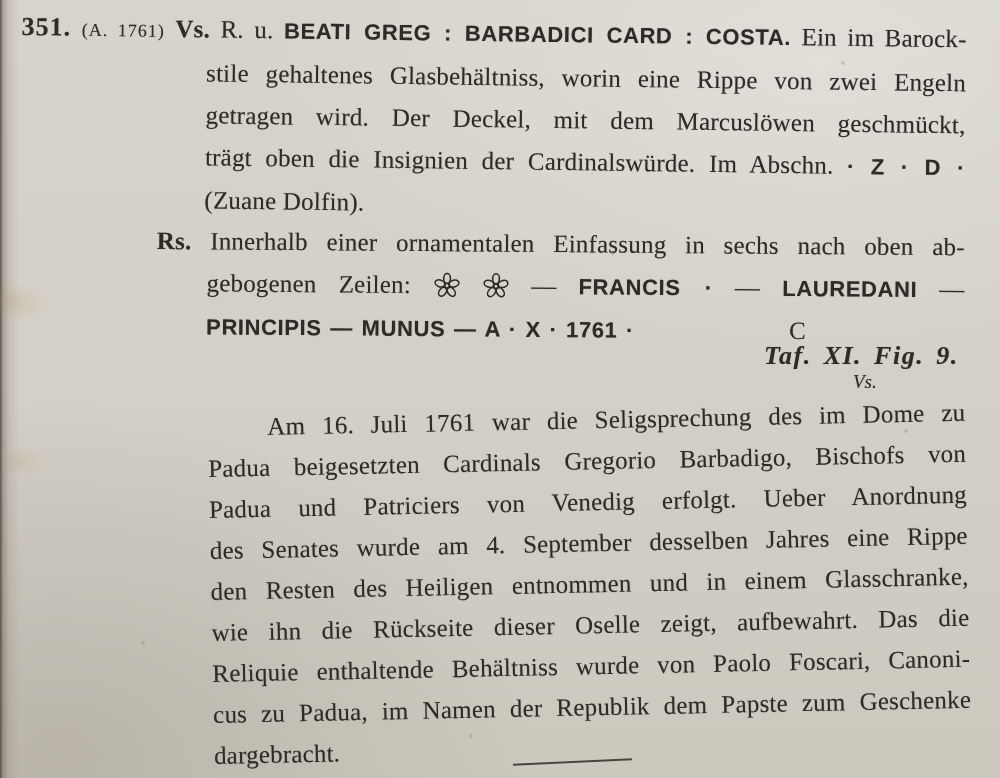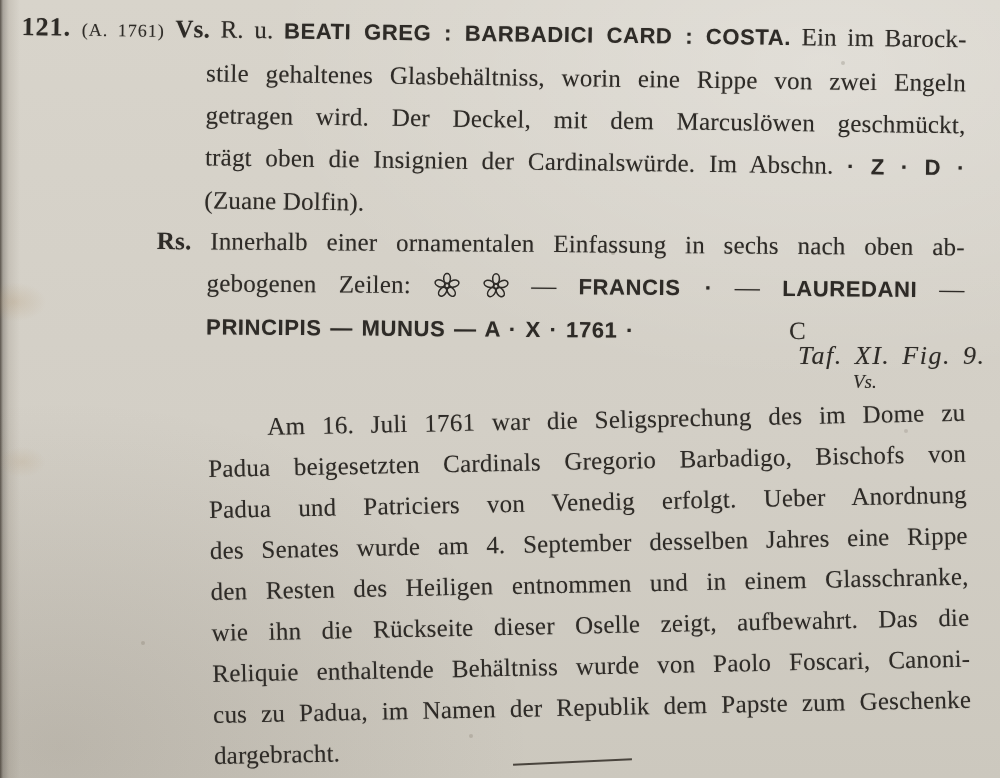--- a/index.html
+++ b/index.html
@@ -41,21 +41,21 @@
   .rule{position:absolute;left:513px;top:761px;width:119px;height:2px;background:#49443d;transform:rotate(-2.6deg);}
 </style>
 </head>
 <body>
 
 <div class="sheet">
   <div class="specks"></div>
 
   <div class="blk" style="left:22px;top:6px;width:945px;transform:rotate(.75deg);">
     <div class="ln jl">
-      <span class="entry-no">121.</span>
+      <span class="entry-no">351.</span>
       <span class="small-note">(A. 1761)</span>
       <span class="b">Vs.</span>
       <span>R. u.</span>
       <span class="caps">BEATI GREG : BARBADICI CARD : COSTA.</span>
       <span>Ein im Barock-</span>
     </div>
     <div class="ln jl ind">stile gehaltenes Glasbehältniss, worin eine Rippe von zwei Engeln</div>
     <div class="ln jl ind">getragen wird. Der Deckel, mit dem Marcuslöwen geschmückt,</div>
     <div class="ln jl ind">
       <span>trägt oben die Insignien der Cardinalswürde. Im Abschn.</span>
@@ -97,21 +97,21 @@
       <span class="caps">LAUREDANI</span>
       <span class="dash">—</span>
     </div>
     <div class="ln left rind" style="position:relative;">
       <span class="caps">PRINCIPIS — MUNUS — A · X · 1761 ·</span>
       <span class="abs" style="left:583px;top:0;">C</span>
     </div>
   </div>
 
   <div class="blk" style="left:0;top:340px;width:1000px;height:70px;">
-    <span class="abs plate" style="left:798px;top:1px;">Taf. XI. Fig. 9.</span>
+    <span class="abs plate" style="left:764px;top:1px;font-weight:bold;">Taf. XI. Fig. 9.</span>
     <span class="abs plate-side" style="left:853px;top:31px;">Vs.</span>
   </div>
 
   <div class="blk par" style="left:207px;top:407px;width:758px;transform:rotate(-1.15deg);">
     <div class="ln jl first">Am 16. Juli 1761 war die Seligsprechung des im Dome zu</div>
     <div class="ln jl">Padua beigesetzten Cardinals Gregorio Barbadigo, Bischofs von</div>
     <div class="ln jl">Padua und Patriciers von Venedig erfolgt. Ueber Anordnung</div>
     <div class="ln jl">des Senates wurde am 4. September desselben Jahres eine Rippe</div>
     <div class="ln jl">den Resten des Heiligen entnommen und in einem Glasschranke,</div>
     <div class="ln jl">wie ihn die Rückseite dieser Oselle zeigt, aufbewahrt. Das die</div>

